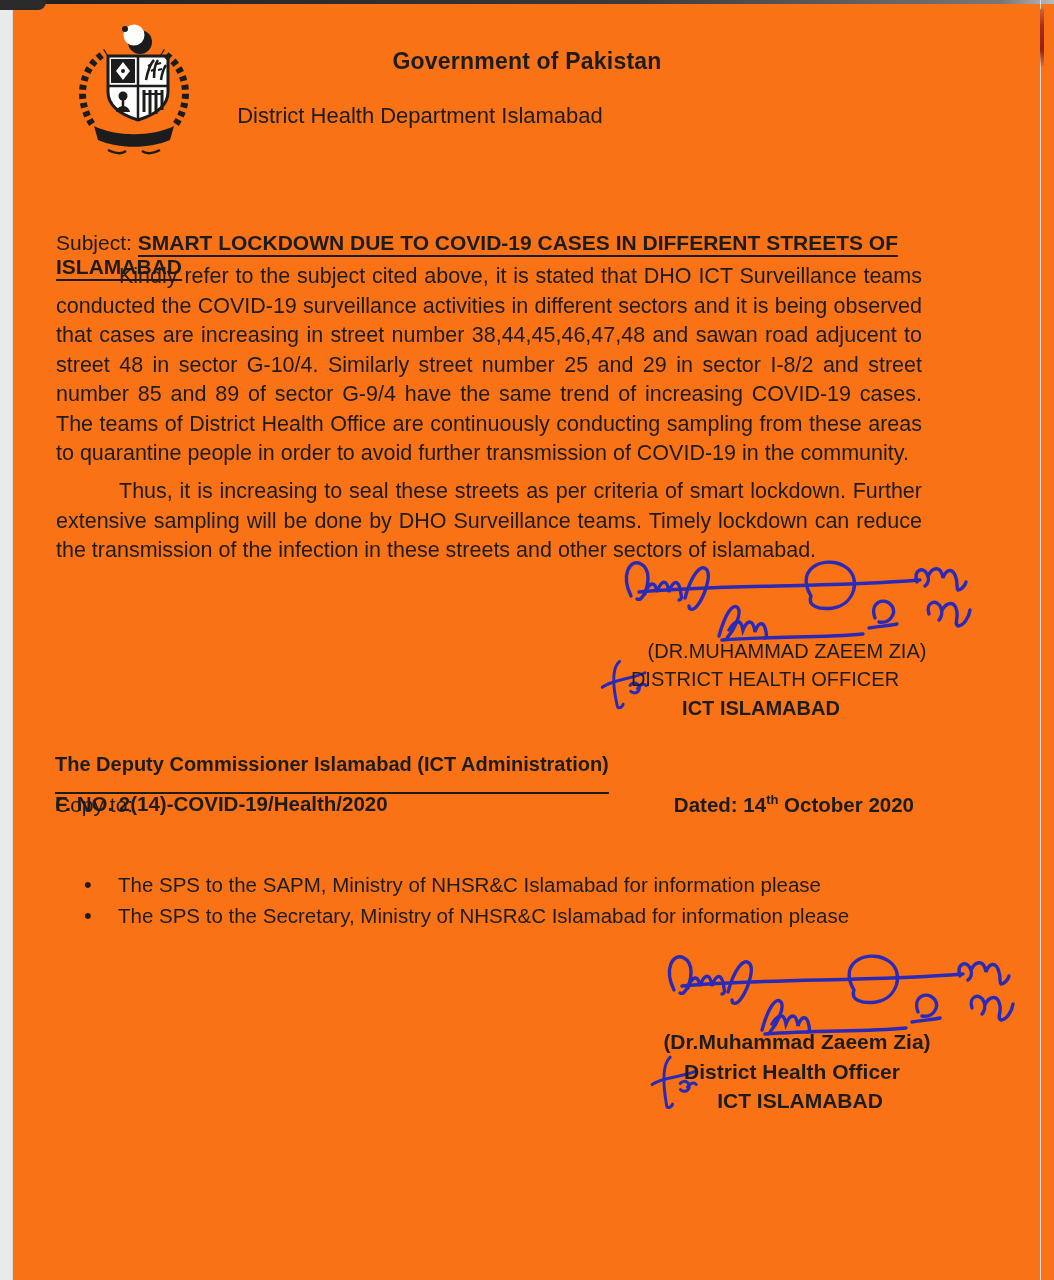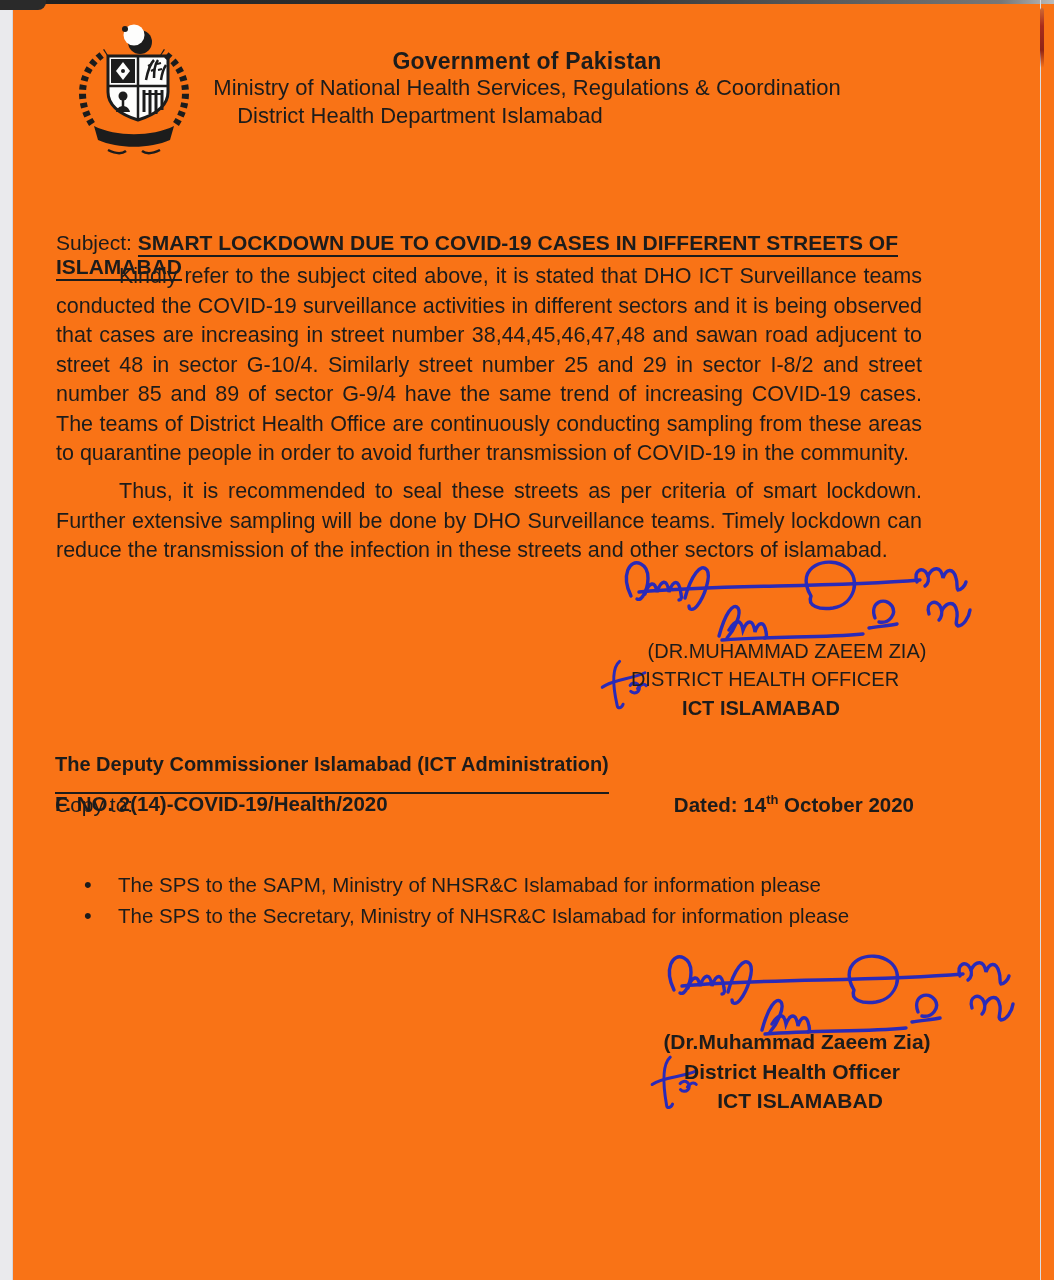--- a/index.html
+++ b/index.html
@@ -98,28 +98,27 @@
 
       <path d="M34 104 C18 80 22 48 48 32" stroke="#1c1c1c" stroke-width="7" stroke-dasharray="5 4" fill="none"></path>
       <path d="M118 104 C134 80 130 48 104 32" stroke="#1c1c1c" stroke-width="7" stroke-dasharray="5 4" fill="none"></path>
 
       <path d="M36 106 C58 117 94 117 116 106 L112 120 C92 129 60 129 40 120 Z" fill="#1c1c1c"></path>
       <path d="M50 130 c8 4 14 4 18 1 M102 130 c-8 4 -14 4 -18 1" stroke="#1c1c1c" stroke-width="2.5" fill="none"></path>
     </svg>
   </div>
 
   <div class="abs hdr-title">Government of Pakistan</div>
-  <div class="abs hdr-l2">Ministry of National Health Services, Regulations &amp; Coordination</div>
   <div class="abs hdr-l3">District Health Department Islamabad</div>
 
 
   <div class="abs subject"><span>Subject: </span><b>SMART LOCKDOWN DUE TO COVID-19 CASES IN DIFFERENT STREETS OF ISLAMABAD</b></div>
 
   <div class="abs para para1">Kindly refer to the subject cited above, it is stated that DHO ICT Surveillance teams conducted the COVID-19 surveillance activities in different sectors and it is being observed that cases are increasing in street number 38,44,45,46,47,48 and sawan road adjucent to street 48 in sector G-10/4. Similarly street number 25 and 29 in sector I-8/2  and street number 85 and 89 of sector G-9/4 have the same trend of increasing COVID-19 cases.  The teams of District Health Office are continuously conducting sampling from these areas to quarantine people in order to avoid further  transmission of COVID-19 in the community.</div>
-  <div class="abs para para2">Thus, it is recommended to seal these streets as per criteria of smart lockdown. Further extensive sampling will be done by DHO Surveillance teams. Timely lockdown can reduce the transmission of the infection in these streets and other sectors of islamabad.</div>
+  <div class="abs para para2">Thus, it is increasing to seal these streets as per criteria of smart lockdown. Further extensive sampling will be done by DHO Surveillance teams. Timely lockdown can reduce the transmission of the infection in these streets and other sectors of islamabad.</div>
 
   <div class="abs" style="left:615px; top:552px;">
     <svg width="370" height="92" viewBox="0 0 370 92" fill="none" stroke="#2a2ab8" stroke-width="3.4" stroke-linecap="round">
       <path d="M16 44 C6 24 14 6 26 12 C36 17 34 34 28 44 C26 47 24 48 22 47"></path>
       <path d="M30 42 C34 30 40 28 42 40 C46 28 52 26 54 40 C58 28 64 26 66 42 C67 46 66 48 64 48"></path>
       <path d="M70 46 C76 24 86 10 92 18 C96 24 90 44 82 54 C78 59 74 58 74 54"></path>
       <path d="M24 40 C110 32 210 36 305 28"></path>
       <path d="M196 44 C178 14 214 2 232 16 C246 27 240 52 218 56 C204 58 192 54 196 44"></path>
       <path d="M302 30 C298 18 308 14 312 22 C315 27 313 32 310 34"></path>
       <path d="M313 24 C318 14 326 14 328 26 C331 17 338 15 341 26 C343 32 341 36 343 38 C346 38 350 34 351 30"></path>

